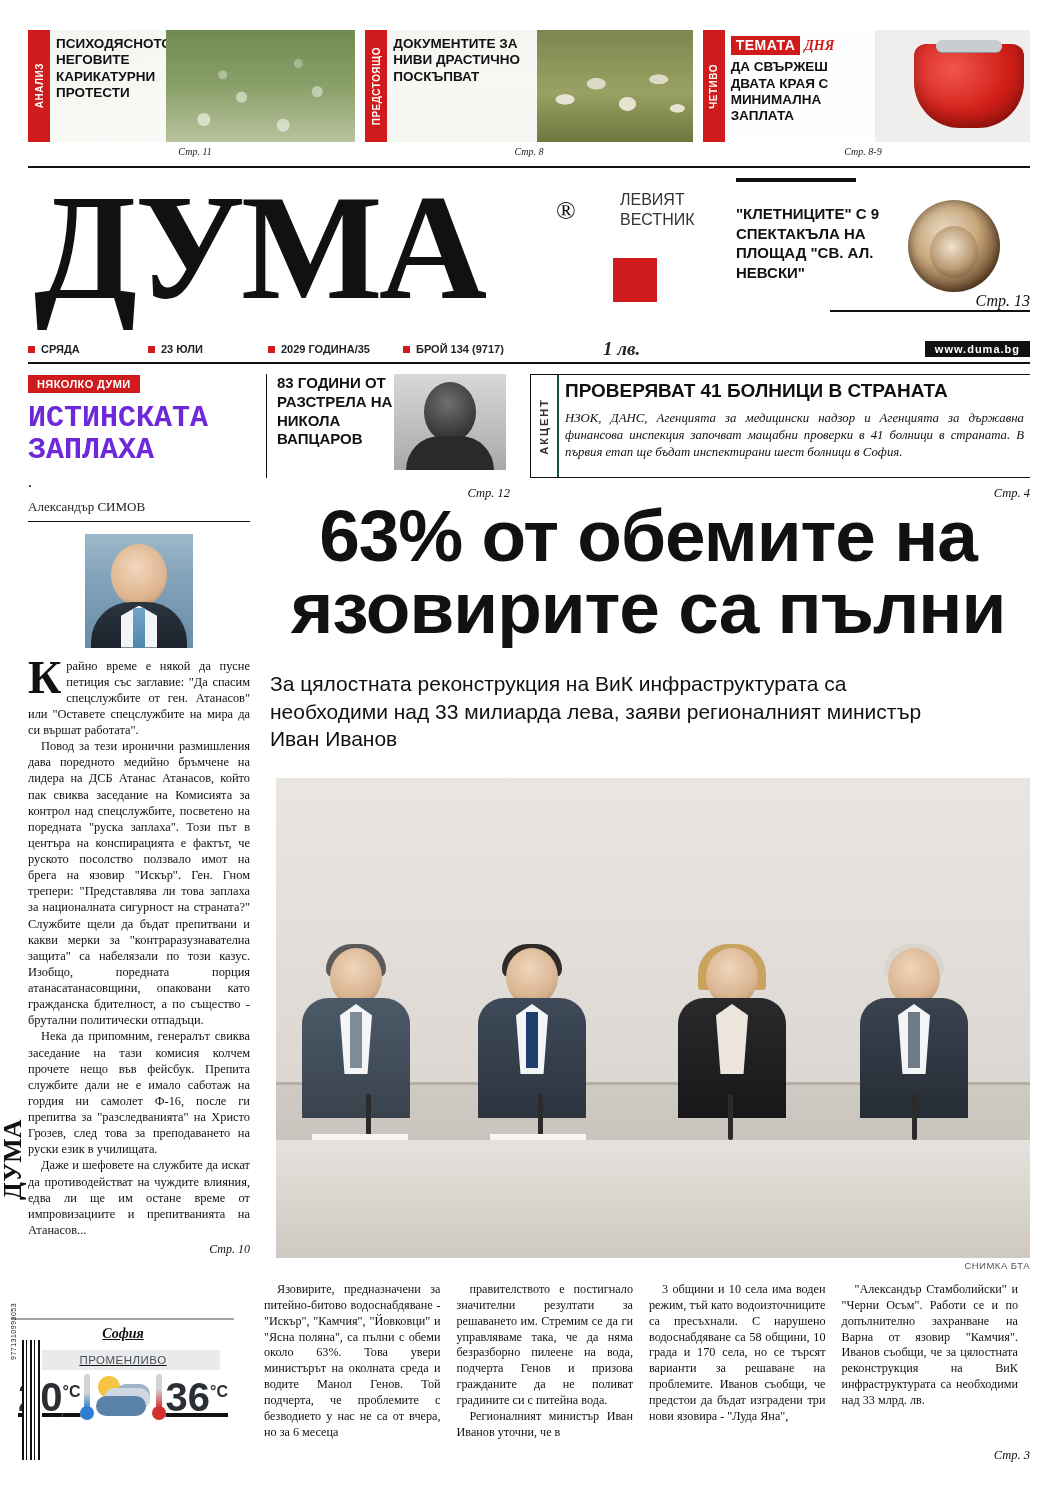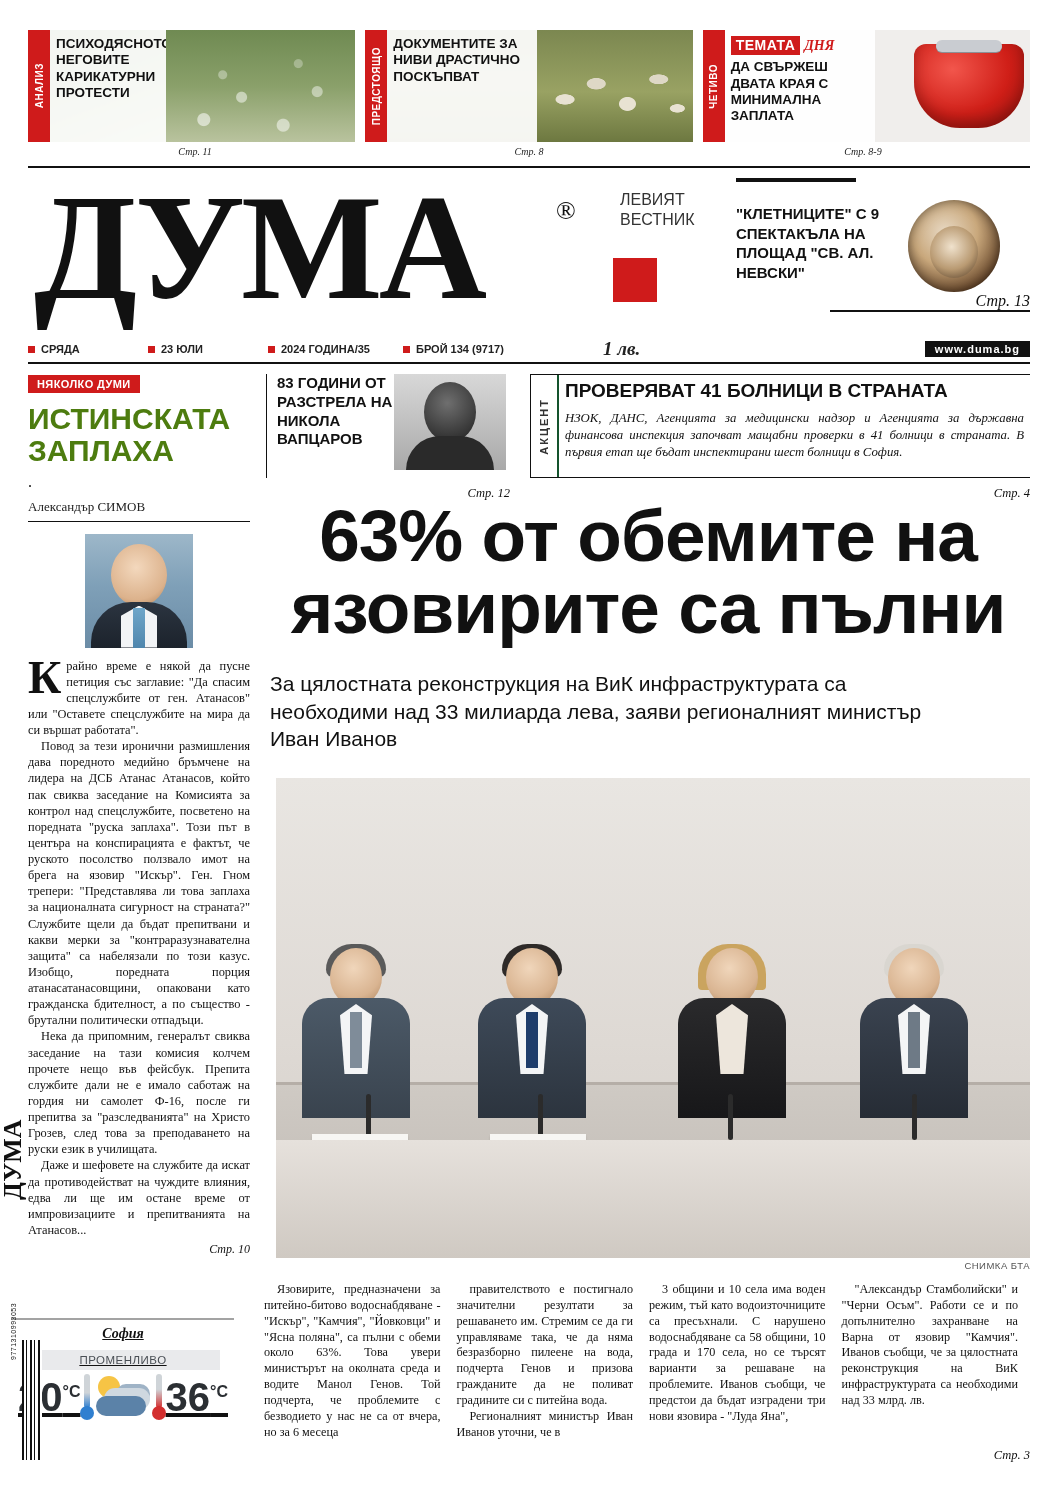--- a/index.html
+++ b/index.html
@@ -154,22 +154,22 @@
   .rule-under-date { position: absolute; left: 28px; top: 362px; width: 1002px; height: 2px; background: #111; }
 
   
   .col-left { position: absolute; left: 28px; top: 374px; width: 222px; }
   .kicker-red {
     display: inline-block; background: #cf1b1b; color: #fff;
     font-family: "Liberation Sans", sans-serif; font-weight: bold; font-size: 11px;
     padding: 3px 9px; letter-spacing: .4px;
   }
   .edit-title {
-    font-family: Liberation Sans, sans-serif; font-weight: bold;
-    font-size: 30px; line-height: 1.06; margin-top: 10px; color: #4d7c0f;
+    font-family: Liberation Mono, monospace; font-weight: bold;
+    font-size: 30px; line-height: 1.06; margin-top: 10px; color: #6d28d9;
   }
   .edit-dot { font-size: 16px; margin-top: 6px; }
   .edit-author {
     font-family: "Liberation Serif", serif; font-size: 13px; margin-top: 8px; color: #222;
   }
   .edit-rule { width: 100%; height: 1px; background: #111; margin-top: 6px; }
   .portrait {
     width: 108px; height: 114px; margin: 12px auto 0; display: block;
     background: linear-gradient(180deg,#9db7c9 0%, #7fa0b8 45%, #6b8ca6 100%);
     position: relative; overflow: hidden;
@@ -481,21 +481,21 @@
   <div class="seg dseg1">
     <i class="dot"></i>
     <span>СРЯДА</span>
   </div>
   <div class="seg dseg2">
     <i class="dot"></i>
     <span>23 ЮЛИ</span>
   </div>
   <div class="seg dseg3">
     <i class="dot"></i>
-    <span>2024 ГОДИНА/35</span>
+    <span>2029 ГОДИНА/35</span>
   </div>
   <div class="seg dseg4">
     <i class="dot"></i>
     <span>БРОЙ 134 (9717)</span>
   </div>
   <div class="price">1 лв.</div>
   <div class="web-badge">www.duma.bg</div>
 </div>
 <div class="rule-under-date"></div>
 

